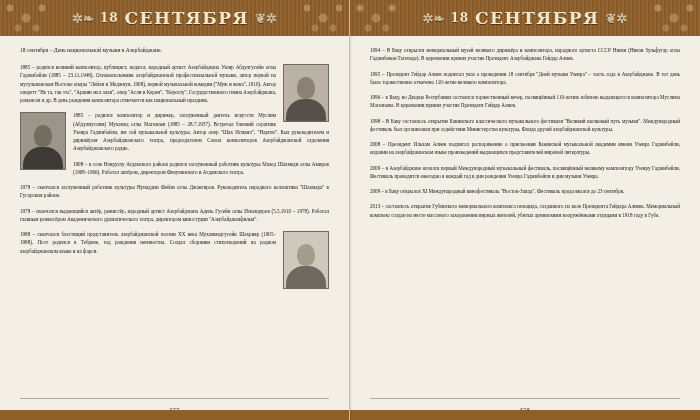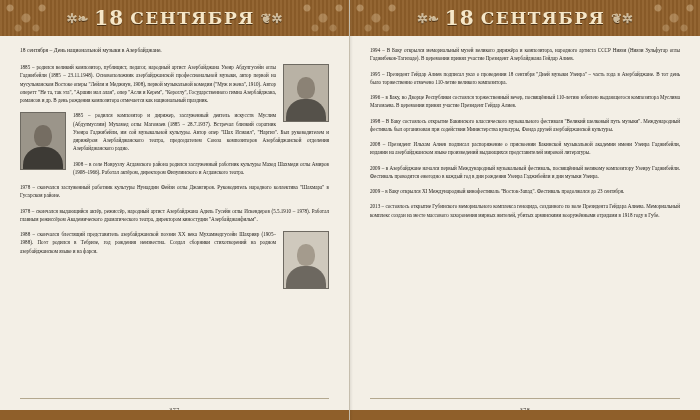--- a/index.html
+++ b/index.html
@@ -59,21 +59,21 @@
     gap: 6px;
     color: #f6e7c8;
     font-family: "DejaVu Serif", serif;
     font-weight: bold;
     font-size: 17px;
     letter-spacing: 1.5px;
     text-transform: uppercase;
     text-shadow: 0 1px 0 rgba(0,0,0,0.45);
   }
   .band-title .daynum {
-    font-size: 20px;
+    font-size: 12px;
     letter-spacing: 1px;
   }
   .band-deco {
     color: rgba(246,231,200,0.75);
     font-size: 13px;
     letter-spacing: 0;
   }
 
   
   .page-body {

